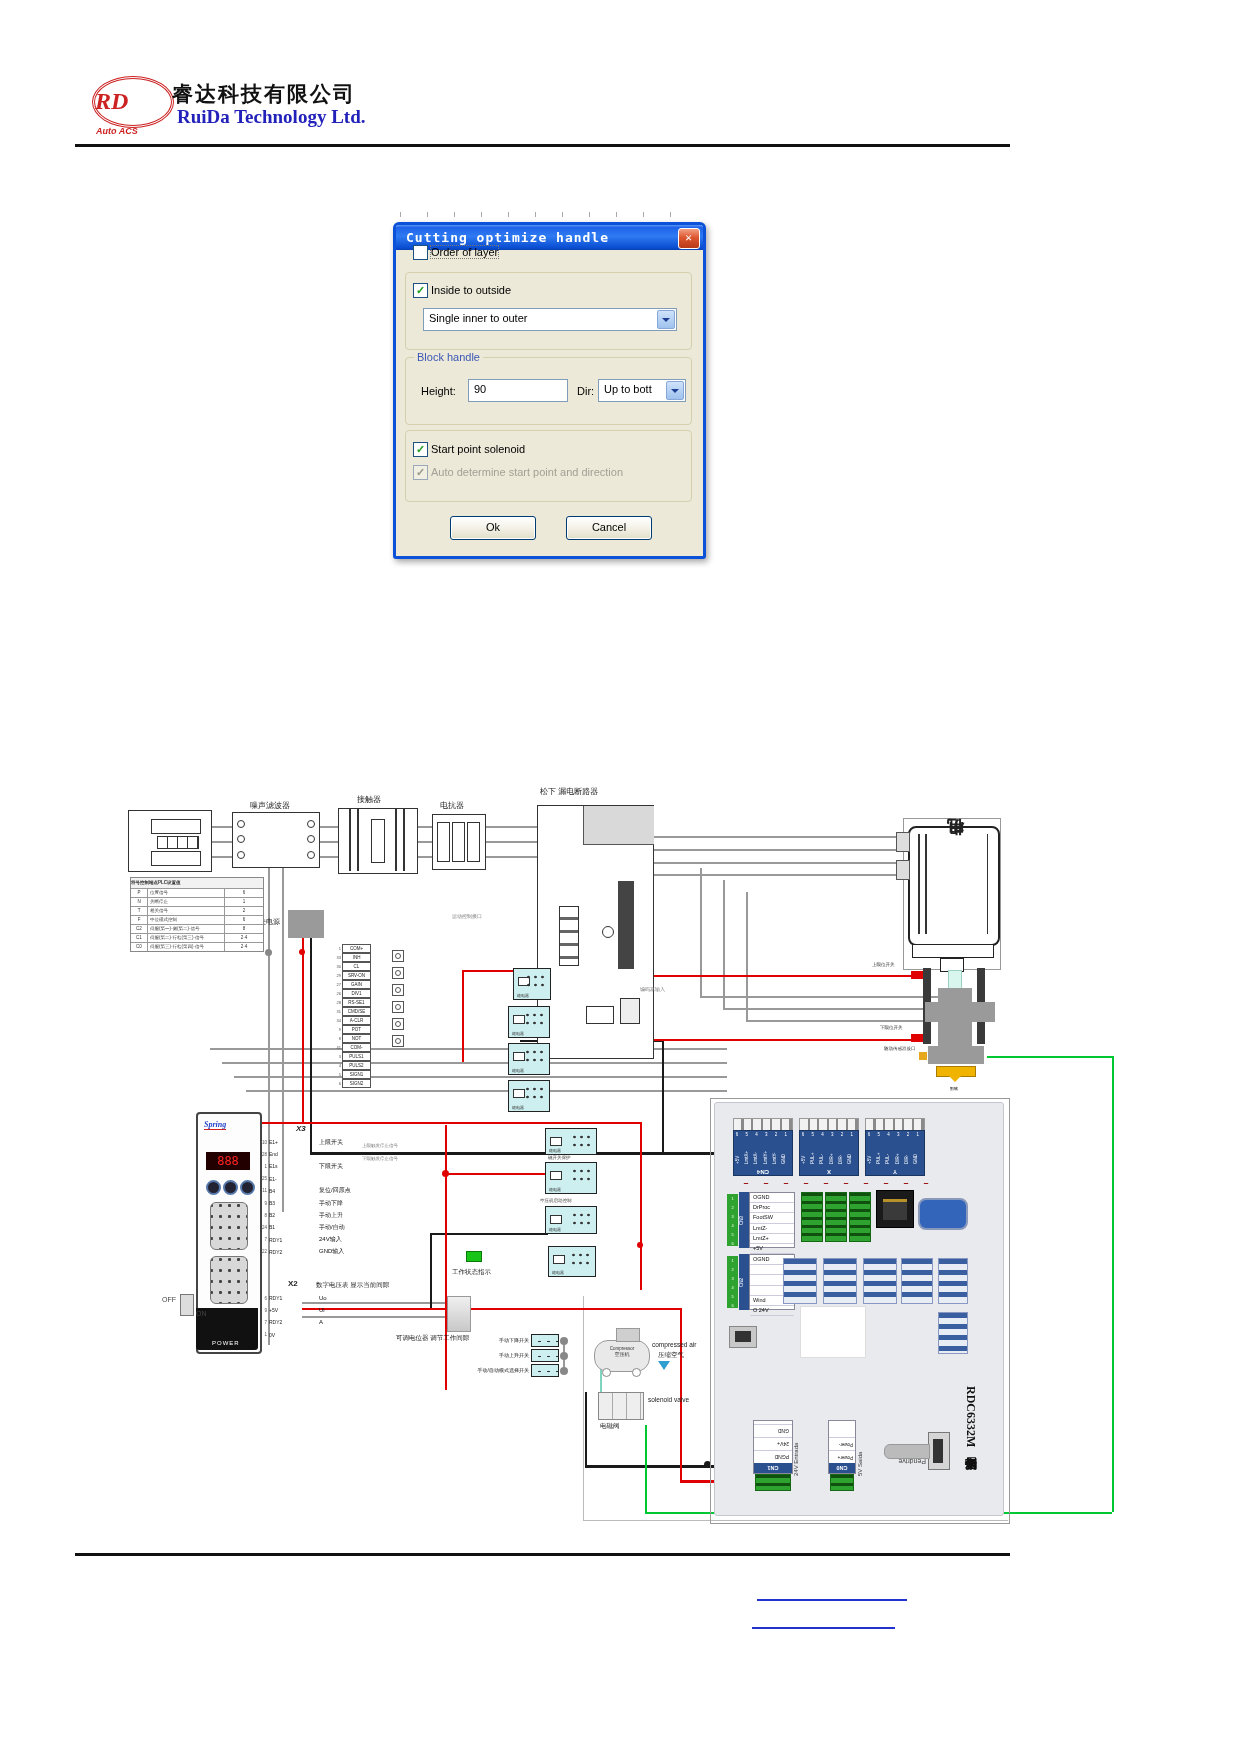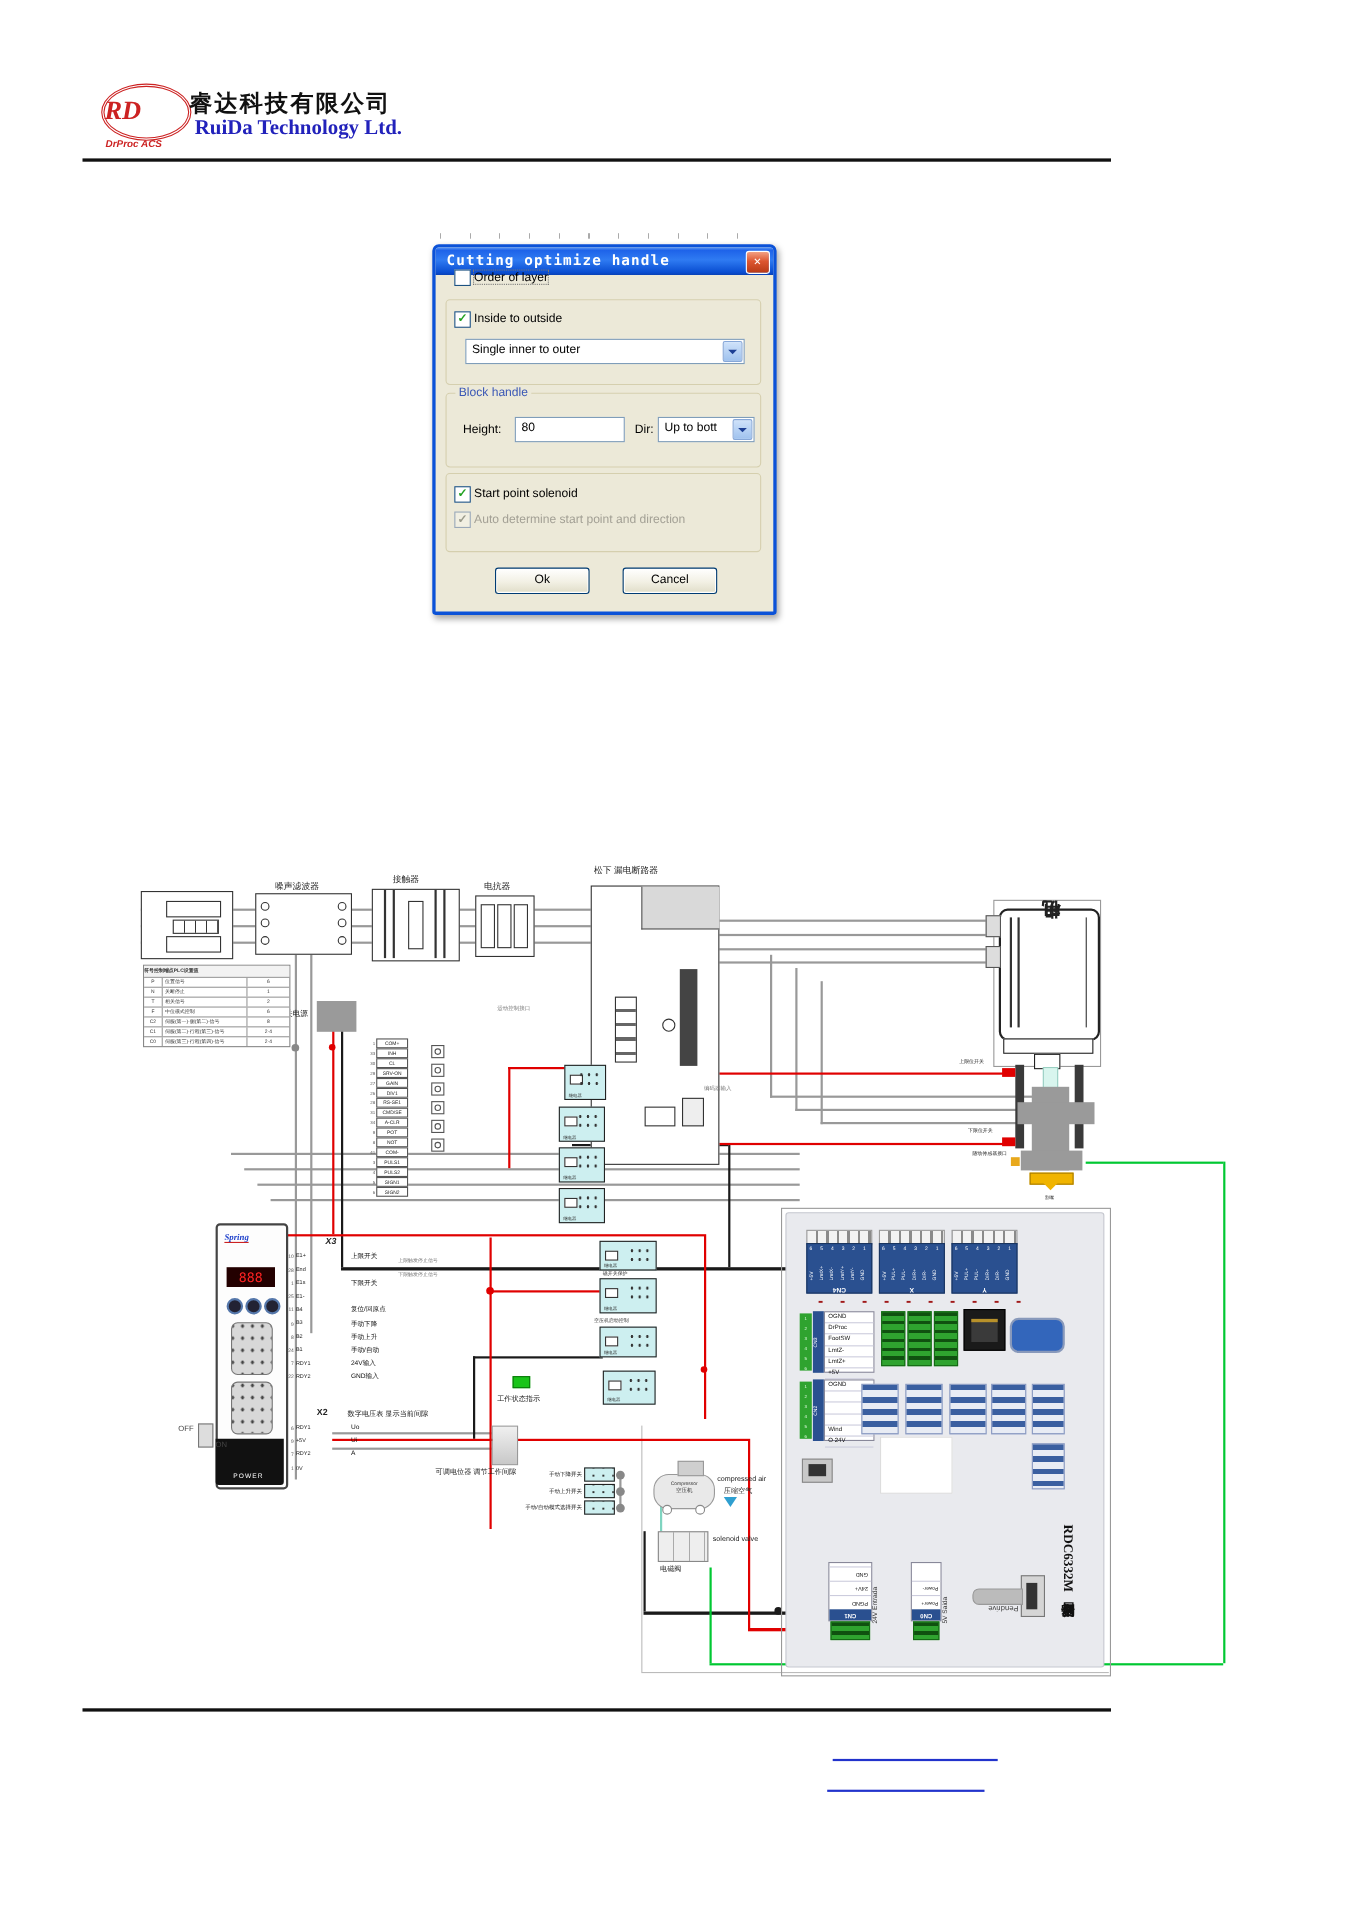--- a/index.html
+++ b/index.html
@@ -109,21 +109,21 @@
   .flink{position:absolute;height:13px;border-bottom:2px solid #2233cc;}
 </style>
 </head>
 <body>
 
 <div class="page">
 
   <div class="abs" style="left:92px;top:76px;width:76px;height:46px;border:3px double #cc2222;border-radius:50%;text-align:left;">
     <span style="font-family:'Liberation Serif',serif;font-style:italic;font-weight:bold;font-size:24px;color:#cc2222;line-height:44px;">RD</span>
   </div>
-  <div class="lbl" style="left:96px;top:126px;font-size:9px;font-weight:bold;font-style:italic;color:#cc2222;">DrProc ACS</div>
+  <div class="lbl" style="left:96px;top:126px;font-size:9px;font-weight:bold;font-style:italic;color:#cc2222;">Auto ACS</div>
   <div class="lbl" style="left:172px;top:80px;font-size:21px;font-weight:bold;letter-spacing:2px;color:#111;">睿达科技有限公司</div>
   <div class="lbl" style="left:177px;top:106px;font-family:'Liberation Serif',serif;font-size:19px;font-weight:bold;color:#2222bb;">RuiDa Technology Ltd.</div>
   <div class="abs" style="left:75px;top:144px;width:935px;height:3px;background:#111;"></div>
 
   <div class="ticks"></div>
   <div class="dlg">
     <div class="dlg-title">
       <span>Cutting optimize handle</span>
       <span class="dlg-close">✕</span>
     </div>
@@ -136,21 +136,21 @@
     <span class="cblbl" style="left:35px;top:59px;">Inside to outside</span>
     <div class="combo" style="left:27px;top:83px;width:252px;height:21px;">
       <span class="tx">Single inner to outer</span>
       <span class="ar"></span>
     </div>
 
     <div class="grp" style="left:9px;top:132px;width:285px;height:66px;">
       <span class="grp-cap">Block handle</span>
     </div>
     <span class="cblbl" style="left:25px;top:160px;">Height:</span>
-    <div class="fld" style="left:72px;top:154px;width:93px;height:18px;">80</div>
+    <div class="fld" style="left:72px;top:154px;width:93px;height:18px;">90</div>
     <span class="cblbl" style="left:181px;top:160px;">Dir:</span>
     <div class="combo" style="left:202px;top:154px;width:86px;height:21px;text-align:center;">
       <span class="tx">Up to bott</span>
       <span class="ar"></span>
     </div>
 
     <div class="grp" style="left:9px;top:205px;width:285px;height:70px;"></div>
     <div class="cb" style="left:17px;top:217px;">✓</div>
     <span class="cblbl" style="left:35px;top:218px;">Start point solenoid</span>
     <div class="cb dis" style="left:17px;top:240px;">✓</div>

